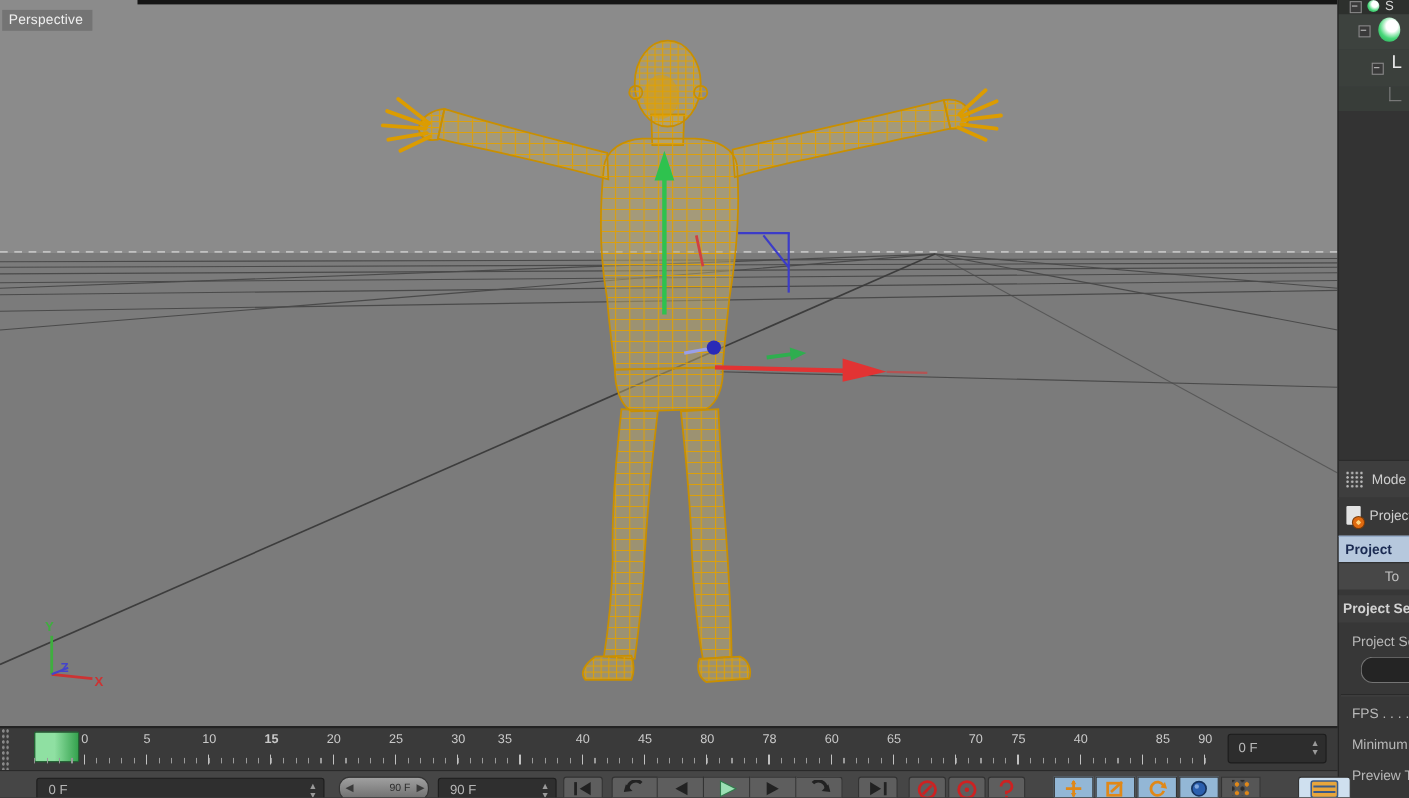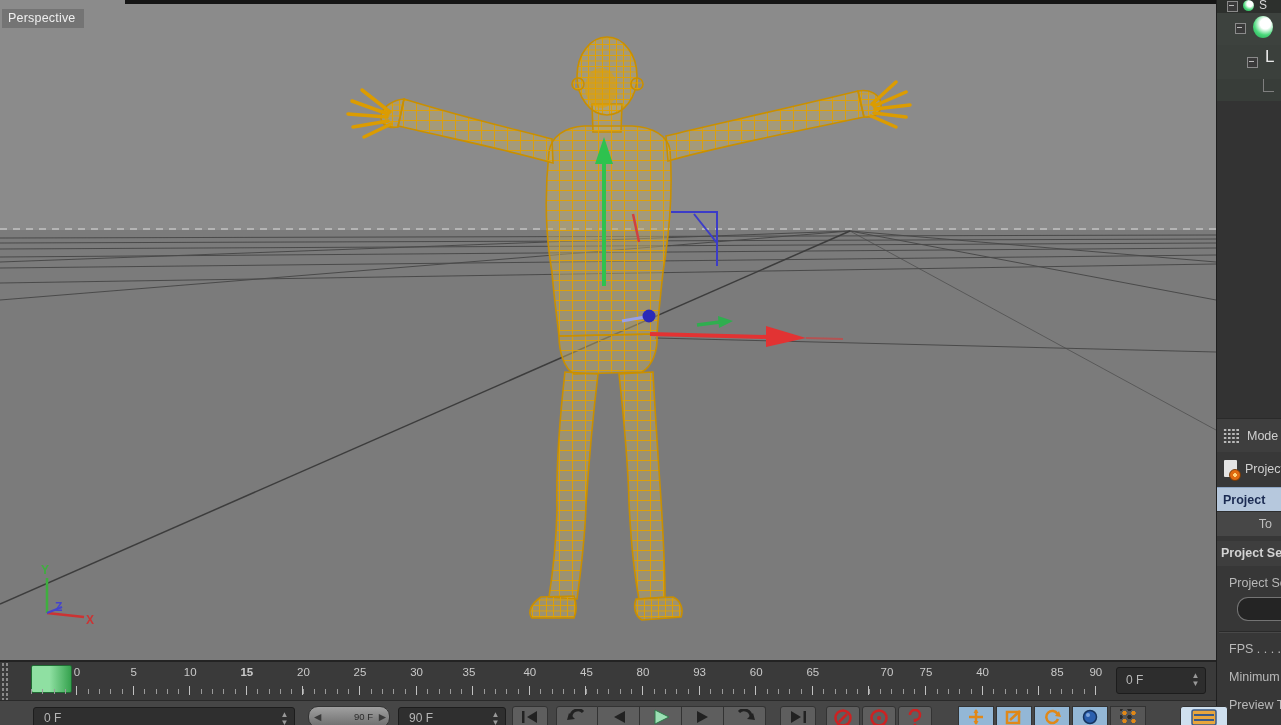--- a/index.html
+++ b/index.html
@@ -258,25 +258,25 @@
   <div id="ruler">
     <div class="playhead"></div>
     <div style="position:absolute;left:0;top:0;width:1110px;height:24px;">
         <span class="tick-label" style="left: 77px;">0</span>
         <span class="tick-label" style="left: 133.6px;">5</span>
         <span class="tick-label" style="left: 190.2px;">10</span>
         <span class="tick-label" style="left: 246.8px; font-weight: bold;">15</span>
         <span class="tick-label" style="left: 303.4px;">20</span>
         <span class="tick-label" style="left: 360px;">25</span>
         <span class="tick-label" style="left: 416.6px;">30</span>
-        <span class="tick-label" style="left: 469px; text-align: right;">35</span>
+        <span class="tick-label" style="left: 459px; text-align: right;">35</span>
         <span class="tick-label" style="left: 529.8px;">40</span>
         <span class="tick-label" style="left: 586.4px;">45</span>
         <span class="tick-label" style="left: 643px;">80</span>
-        <span class="tick-label" style="left: 699.6px;">93</span>
+        <span class="tick-label" style="left: 699.6px;">78</span>
         <span class="tick-label" style="left: 756.2px;">60</span>
         <span class="tick-label" style="left: 812.8px;">65</span>
         <span class="tick-label" style="left: 887px;">70</span>
         <span class="tick-label" style="left: 926px;">75</span>
         <span class="tick-label" style="left: 982.6px;">40</span>
         <span class="tick-label" style="left: 1039.2px; padding-left: 36px;">85</span>
         <span class="tick-label" style="left: 1095.8px;">90</span>
       </div>
     <div class="minorticks"></div>
     <div class="majorticks"></div>

